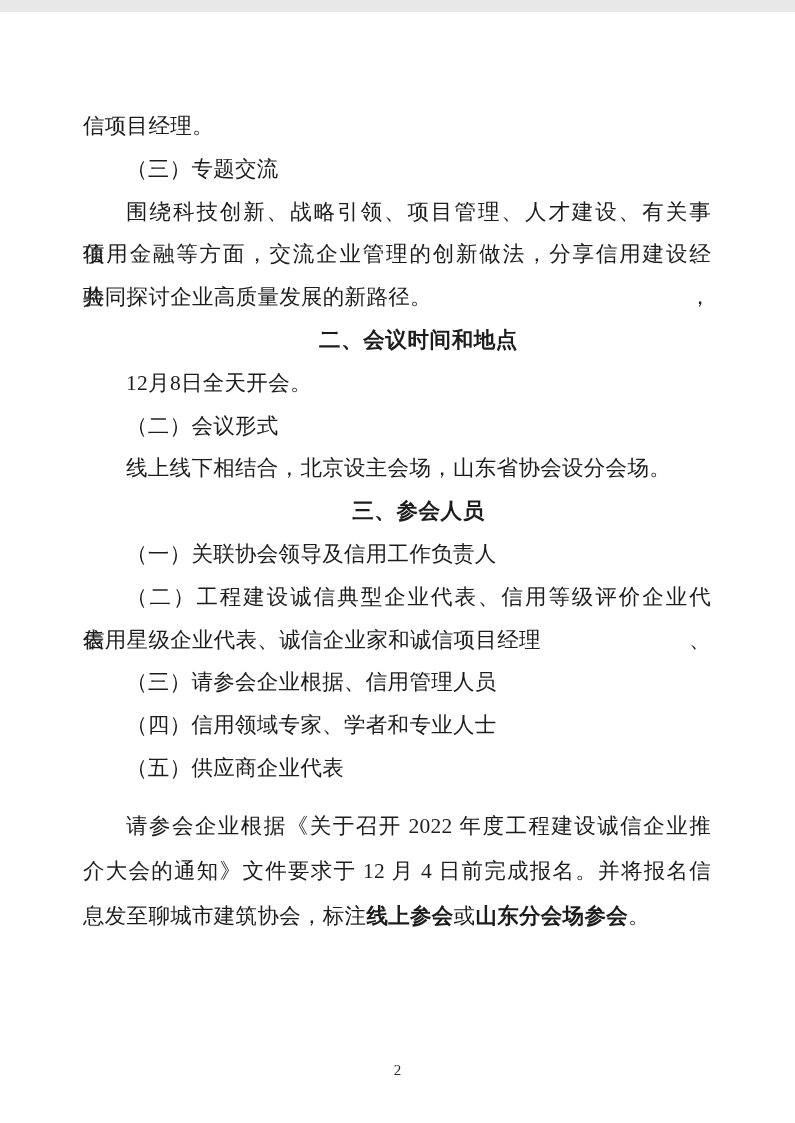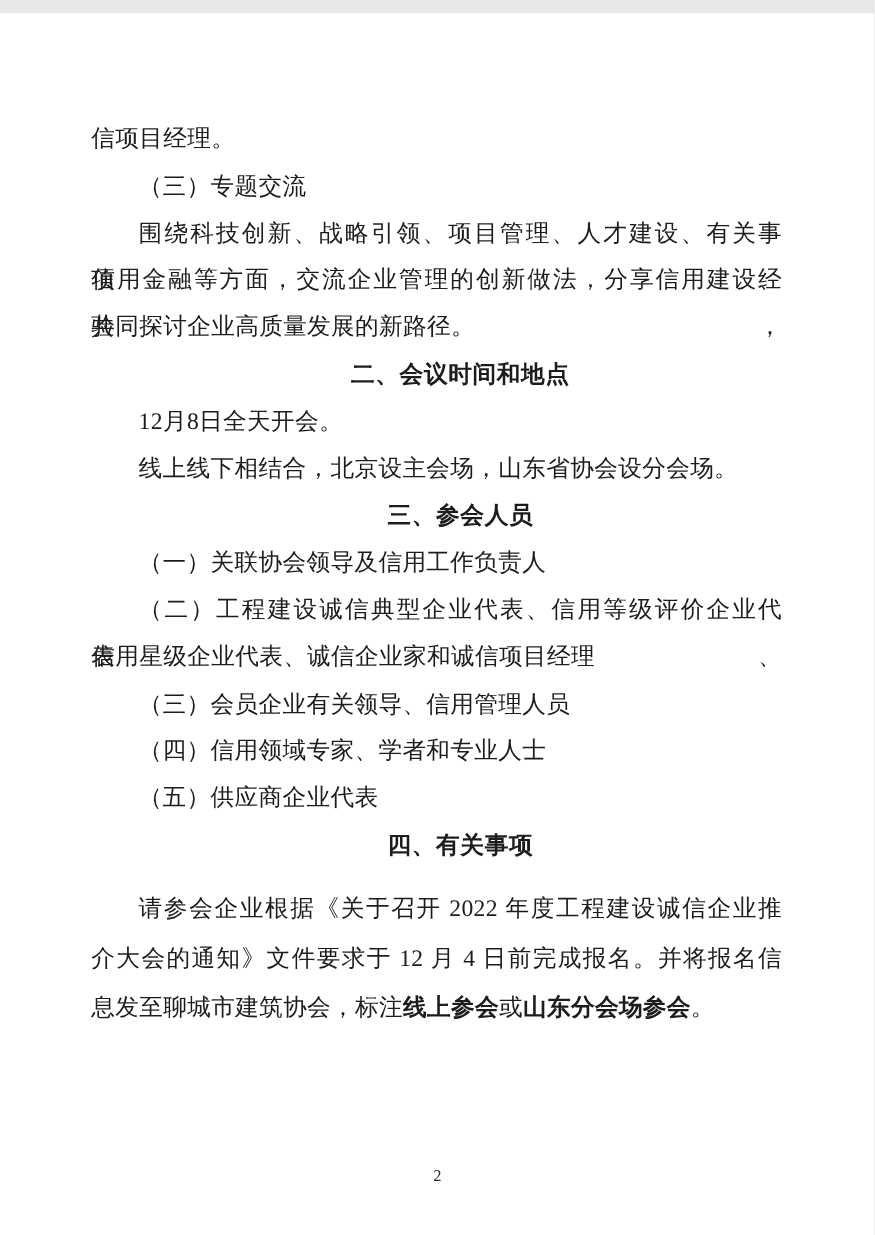--- a/index.html
+++ b/index.html
@@ -69,27 +69,27 @@
 
 <div class="page">
   <main class="doc">
       <div class="line"><span>信项目经理。</span></div>
       <div class="line indent"><span>（三）专题交流</span></div>
       <div class="line indent justify"><span>围绕科技创新、战略引领、项目管理、人才建设、有关事项、</span></div>
       <div class="line justify"><span>信用金融等方面，交流企业管理的创新做法，分享信用建设经验，</span></div>
       <div class="line"><span>共同探讨企业高质量发展的新路径。</span></div>
       <div class="line heading indent"><span>二、会议时间和地点</span></div>
       <div class="line indent"><span>12月8日全天开会。</span></div>
+      <div class="line indent"><span>（二）会议形式</span></div>
       <div class="line indent"><span>线上线下相结合，北京设主会场，山东省协会设分会场。</span></div>
       <div class="line heading indent"><span>三、参会人员</span></div>
       <div class="line indent"><span>（一）关联协会领导及信用工作负责人</span></div>
       <div class="line indent justify"><span>（二）工程建设诚信典型企业代表、信用等级评价企业代表、</span></div>
       <div class="line"><span>信用星级企业代表、诚信企业家和诚信项目经理</span></div>
-      <div class="line indent"><span>（三）会员企业有关领导、信用管理人员</span></div>
+      <div class="line indent"><span>（三）请参会企业根据、信用管理人员</span></div>
       <div class="line indent"><span>（四）信用领域专家、学者和专业人士</span></div>
       <div class="line indent"><span>（五）供应商企业代表</span></div>
-      <div class="line heading indent"><span>四、有关事项</span></div>
       <div class="line indent justify para-closing"><span>请参会企业根据《关于召开 2022 年度工程建设诚信企业推</span></div>
       <div class="line justify para-closing"><span>介大会的通知》文件要求于 12 月 4 日前完成报名。并将报名信</span></div>
       <div class="line para-closing"><span>息发至聊城市建筑协会，标注</span><span class="bold">线上参会</span><span>或</span><span class="bold">山东分会场参会</span><span>。</span></div>
     </main>
   <div class="pageno">2</div>
 </div>
 
 </body></html>

